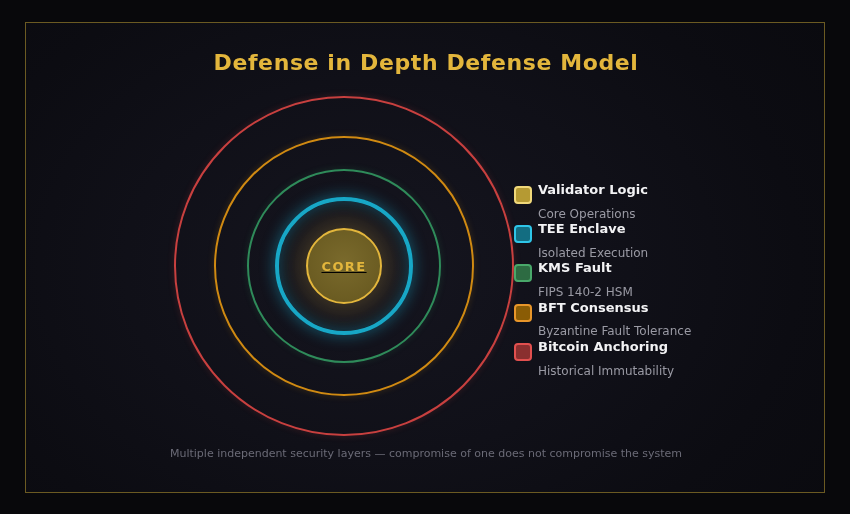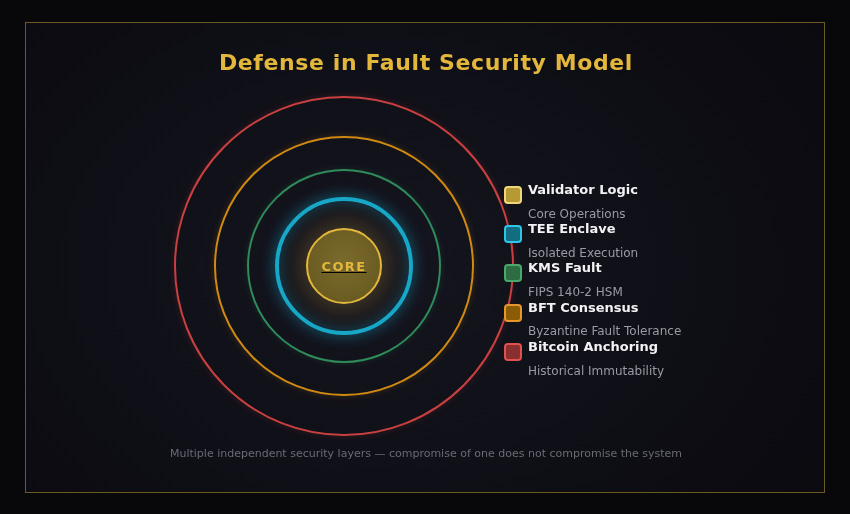--- a/index.html
+++ b/index.html
@@ -81,21 +81,21 @@
   #core-label {
     font-size: 13px;
     font-weight: bold;
     letter-spacing: 1.4px;
     color: #e3b63c;
   }
 
   
   #legend {
     position: absolute;
-    left: 478px;
+    left: 488px;
     top: 160px;
     width: 300px;
   }
   .legend-row {
     display: flex;
     align-items: flex-start;
     margin-bottom: 2px;
   }
   .swatch {
     width: 18px;
@@ -134,21 +134,21 @@
     font-size: 11px;
     color: #6a6a76;
   }
 </style>
 </head>
 <body>
 
 <div id="stage">
   <div id="panel">
 
-    <div id="title">Defense in Fault Security Model</div>
+    <div id="title">Defense in Depth Defense Model</div>
 
     <div id="rings">
         <div class="ring" style="left: 318px; top: 243px; width: 138px; height: 138px; border: 4px solid rgb(23, 168, 200); box-shadow: rgba(23, 168, 200, 0.4) 0px 0px 14px 2px, rgba(23, 168, 200, 0.333) 0px 0px 14px 1px inset;"></div>
         <div class="ring" style="left: 318px; top: 243px; width: 194px; height: 194px; border: 2px solid rgb(47, 139, 90); box-shadow: rgba(47, 139, 90, 0.2) 0px 0px 7px 0px;"></div>
         <div class="ring" style="left: 318px; top: 243px; width: 260px; height: 260px; border: 2px solid rgb(208, 138, 18); box-shadow: rgba(208, 138, 18, 0.2) 0px 0px 7px 0px;"></div>
         <div class="ring" style="left: 318px; top: 243px; width: 340px; height: 340px; border: 2px solid rgb(200, 64, 63); box-shadow: rgba(200, 64, 63, 0.2) 0px 0px 7px 0px;"></div>
       </div>
 
     <div id="core" style="left: 318px; top: 243px; width: 76px; height: 76px; background: radial-gradient(circle at 50% 45%, rgb(122, 106, 44) 0%, rgb(107, 92, 34) 70%, rgb(93, 80, 32) 100%); border: 2px solid rgb(227, 182, 60); box-shadow: rgba(227, 182, 60, 0.227) 0px 0px 26px 8px; text-decoration: underline;">
       <span id="core-label">CORE</span>

